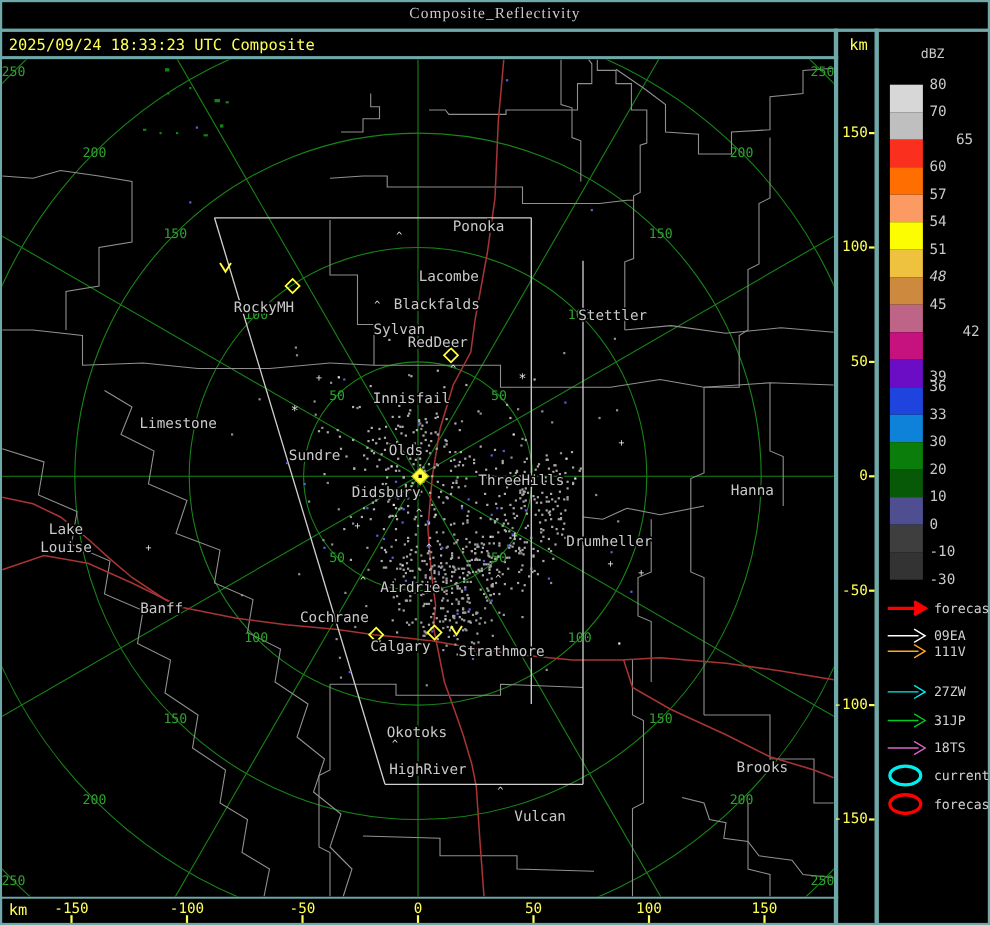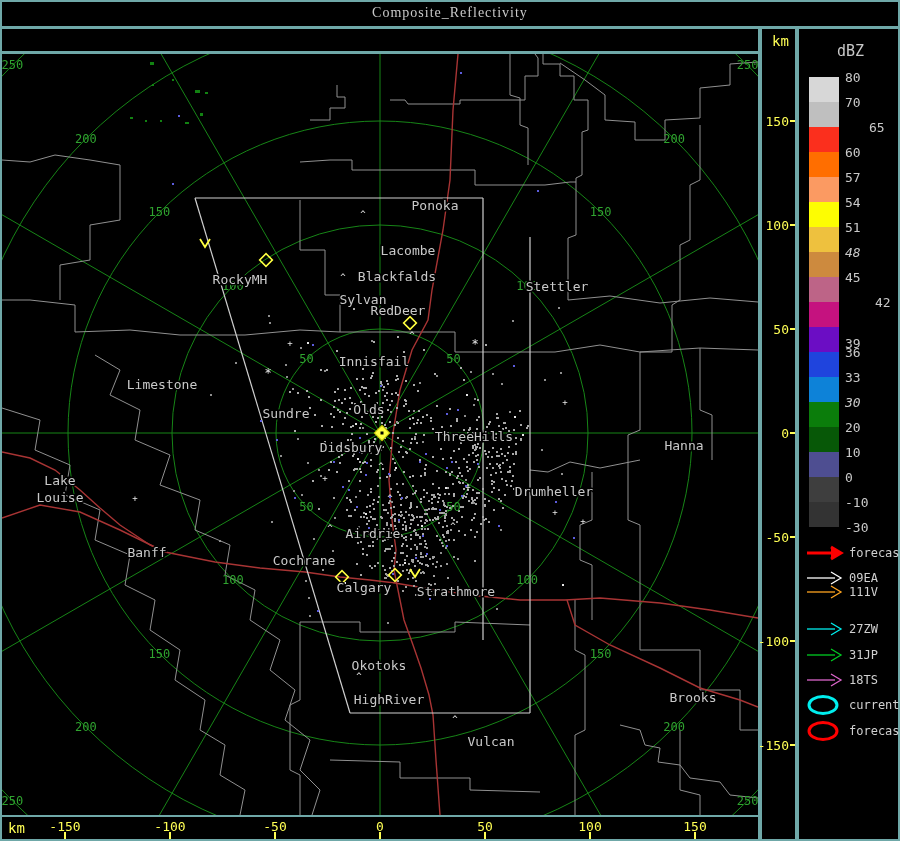--- a/index.html
+++ b/index.html
@@ -13,21 +13,21 @@
   #radarwrap{position:absolute;left:2px;top:54px;width:756px;height:761px;background:#000;}
   svg text{font-family:"DejaVu Sans Mono","Liberation Mono",monospace;}
   #bottomaxis{position:absolute;left:2px;top:817px;width:756px;height:22px;}
   #bottomaxis .lbl{position:absolute;color:#ffff55;font-size:13px;transform:translateX(-50%);top:2px;}
   #bottomaxis .unit{position:absolute;left:6px;top:3px;color:#ffff55;font-size:14px;}
   #bottomaxis .tick{position:absolute;width:2px;height:7px;top:15px;background:#ffff55;}
   #rightaxis{position:absolute;left:762px;top:29px;width:33px;height:810px;}
   #rightaxis .lbl{position:absolute;color:#ffff55;font-size:13px;right:6px;transform:translateY(-50%);}
   #rightaxis .tick{position:absolute;right:0;width:5px;height:2px;background:#ffff55;transform:translateY(-50%);}
   #rpanel{position:absolute;left:799px;top:29px;width:101px;height:810px;}
-  #dbztitle{position:absolute;left:38px;top:13px;color:#c9c9c9;font-size:15px;}
+  #dbztitle{position:absolute;left:38px;top:13px;color:#c9c9c9;font-size:12px;}
   .swatch{position:absolute;left:10px;width:30px;height:25px;}
   .stoplbl{position:absolute;left:46px;color:#c9c9c9;font-size:13px;transform:translateY(-50%);}
   .legitem{position:absolute;left:0;width:101px;height:22px;}
   .legitem svg{position:absolute;left:6px;top:0;}
   .legitem .ltxt{position:absolute;left:50px;top:50%;transform:translateY(-50%);color:#d0d0d0;font-size:12px;}
 </style>
 </head>
 <body>
 
 <div id="win">
@@ -39,20 +39,21 @@
   <div class="tealline" style="left:0;top:0;width:900px;height:2px;"></div>
   <div class="tealline" style="left:0;top:839px;width:900px;height:2px;"></div>
   <div class="tealline" style="left:0;top:0;width:2px;height:841px;"></div>
   <div class="tealline" style="left:898px;top:0;width:2px;height:841px;"></div>
   <div class="tealline" style="left:0;top:26px;width:900px;height:3px;"></div>
   <div class="tealline" style="left:0;top:51px;width:762px;height:3px;"></div>
   <div class="tealline" style="left:0;top:815px;width:762px;height:2px;"></div>
   <div class="tealline" style="left:758px;top:26px;width:4px;height:815px;"></div>
   <div class="tealline" style="left:795px;top:26px;width:4px;height:815px;"></div>
 
+  <div id="datetime">2025/09/24 18:33:23 UTC Composite</div>
   <div id="kmright">km</div>
 
   <div id="radarwrap">
     <svg id="radar" width="756" height="761" viewBox="0 0 756 761">
         <line x1="-182" y1="379" x2="938" y2="379" stroke="#178517" stroke-width="1"></line>
         <line x1="-106.97422611928567" y1="99.00000000000006" x2="862.9742261192857" y2="659" stroke="#178517" stroke-width="1"></line>
         <line x1="97.99999999999994" y1="-105.97422611928562" x2="658" y2="863.9742261192856" stroke="#178517" stroke-width="1"></line>
         <line x1="377.99999999999994" y1="-181" x2="378.00000000000006" y2="939" stroke="#178517" stroke-width="1"></line>
         <line x1="657.9999999999999" y1="-105.97422611928567" x2="98.00000000000011" y2="863.9742261192857" stroke="#178517" stroke-width="1"></line>
         <line x1="862.9742261192857" y1="99.00000000000006" x2="-106.97422611928567" y2="659" stroke="#178517" stroke-width="1"></line>
@@ -1090,21 +1091,21 @@
         <span class="stoplbl" style="top: 123px; text-align: center;">60</span>
         <span class="stoplbl" style="top: 148px;">57</span>
         <span class="stoplbl" style="top: 173px;">54</span>
         <span class="stoplbl" style="top: 198px;">51</span>
         <span class="stoplbl" style="top: 223px; font-style: italic;">48</span>
         <span class="stoplbl" style="top: 248px;">45</span>
         <span class="stoplbl" style="top: 273px; margin-left: 30px;">42</span>
         <span class="stoplbl" style="top: 314px;">39</span>
         <span class="stoplbl" style="top: 323px;">36</span>
         <span class="stoplbl" style="top: 348px;">33</span>
-        <span class="stoplbl" style="top: 373px; font-style: italic;">30</span>
+        <span class="stoplbl" style="top: 373px;">30</span>
         <span class="stoplbl" style="top: 398px;">20</span>
         <span class="stoplbl" style="top: 423px;">10</span>
         <span class="stoplbl" style="top: 448px;">0</span>
         <span class="stoplbl" style="top: 473px;">-10</span>
         <span class="stoplbl" style="top: 498px;">-30</span>
       </div>
     <div id="legendlist">
         <div class="legitem" style="top: 513px;">
           <svg width="40" height="22">
             <line x1="2" y1="11" x2="30" y2="11" stroke="#ff0000" stroke-width="3"></line>

